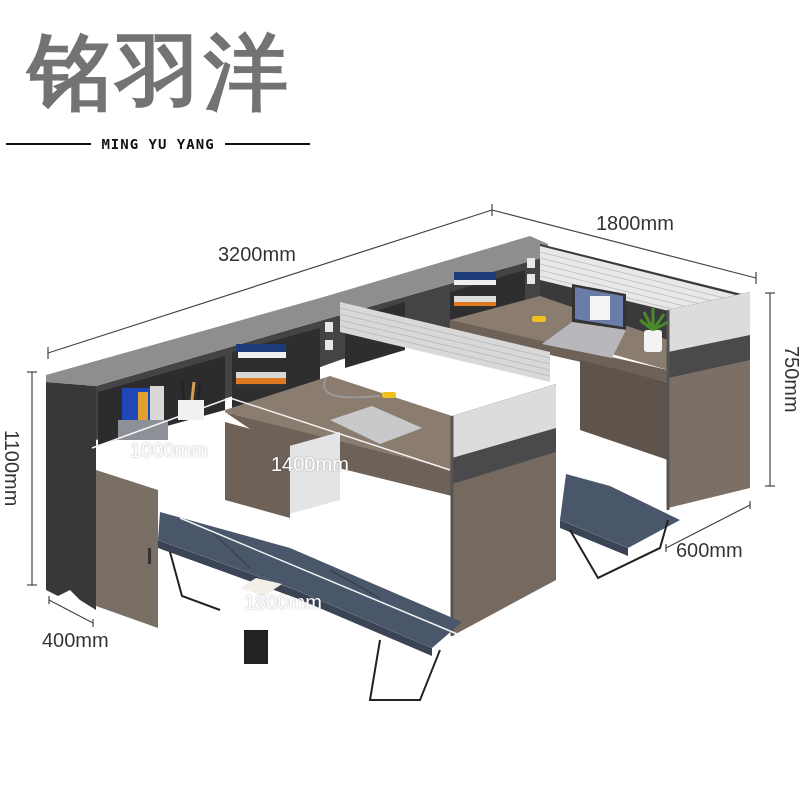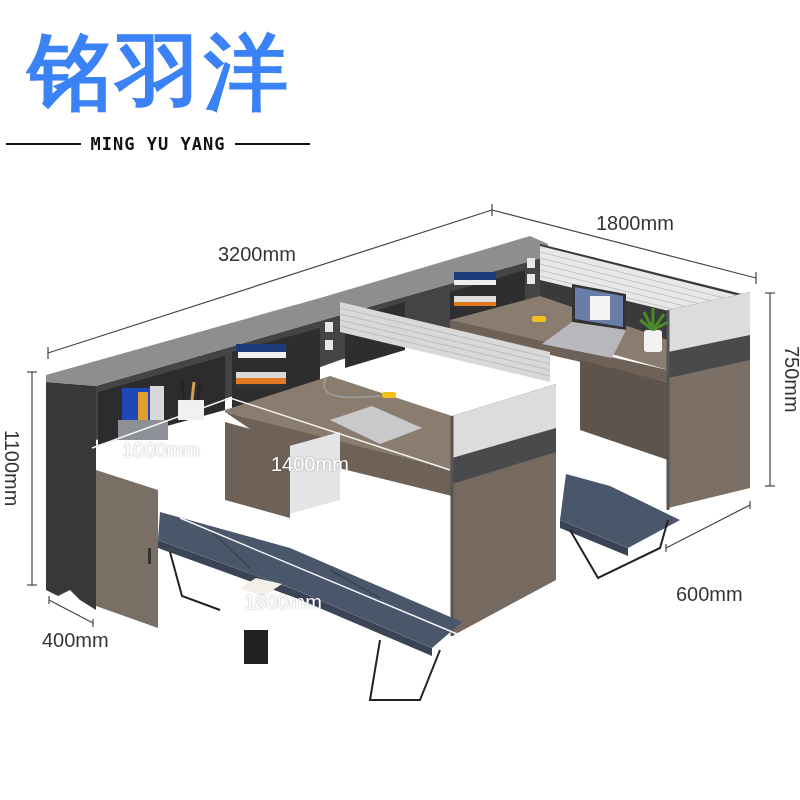--- a/index.html
+++ b/index.html
@@ -1,20 +1,20 @@
 <!DOCTYPE html>
 <html><head>
 <meta charset="utf-8">
 <style>
   html,body{margin:0;padding:0;background:#ffffff;}
   body{width:800px;height:800px;position:relative;overflow:hidden;font-family:"Liberation Sans","DejaVu Sans",sans-serif;}
-  .logo-cn{position:absolute;left:28px;top:22px;width:270px;height:100px;color:#3b82f6;font-family:"DejaVu Serif","Liberation Serif",serif;font-weight:bold;font-size:84px;letter-spacing:4px;line-height:100px;white-space:nowrap;}
+  .logo-cn{position:absolute;left:28px;top:22px;width:270px;height:100px;color:#737373;font-family:"DejaVu Serif","Liberation Serif",serif;font-weight:bold;font-size:84px;letter-spacing:4px;line-height:100px;white-space:nowrap;}
   .logo-en-row{position:absolute;left:6px;top:132px;width:304px;height:24px;display:flex;align-items:center;}
   .logo-line{flex:1;height:2px;background:#111;}
-  .logo-en{padding:0 10px;font-family:"DejaVu Sans Mono","Liberation Mono",monospace;font-weight:bold;font-size:17px;letter-spacing:1px;color:#111;white-space:nowrap;}
+  .logo-en{padding:0 10px;font-family:"DejaVu Sans Mono","Liberation Mono",monospace;font-weight:bold;font-size:14px;letter-spacing:1px;color:#111;white-space:nowrap;}
   .scene{position:absolute;left:0;top:0;width:800px;height:800px;}
   .dim{position:absolute;font-size:20px;color:#333;white-space:nowrap;line-height:1;}
   .dim.white{color:#ffffff;text-shadow:0 0 2px rgba(0,0,0,.35);}
   .dim.vert{transform-origin:left top;transform:rotate(90deg);}
 </style>
 </head>
 <body>
 
 <div class="logo-cn">铭羽洋</div>
 <div class="logo-en-row">
@@ -158,17 +158,17 @@
     <line x1="92" y1="448" x2="230" y2="398"></line>
     <line x1="230" y1="398" x2="450" y2="470"></line>
     <line x1="180" y1="518" x2="462" y2="636"></line>
   </g>
 </svg>
 
 <div class="dim" style="left:218px;top:244px;">3200mm</div>
 <div class="dim" style="left:596px;top:213px;">1800mm</div>
 <div class="dim vert" style="left:22px;top:430px;">1100mm</div>
 <div class="dim vert" style="left:802px;top:346px;">750mm</div>
-<div class="dim white" style="left:122px;top:440px;">1000mm</div>
+<div class="dim white" style="left:130px;top:440px;">1000mm</div>
 <div class="dim white" style="left:271px;top:454px;">1400mm</div>
 <div class="dim white" style="left:244px;top:592px;">1800mm</div>
 <div class="dim" style="left:42px;top:630px;">400mm</div>
-<div class="dim" style="left:676px;top:584px;">600mm</div>
+<div class="dim" style="left:676px;top:540px;">600mm</div>
 
 </body></html>

